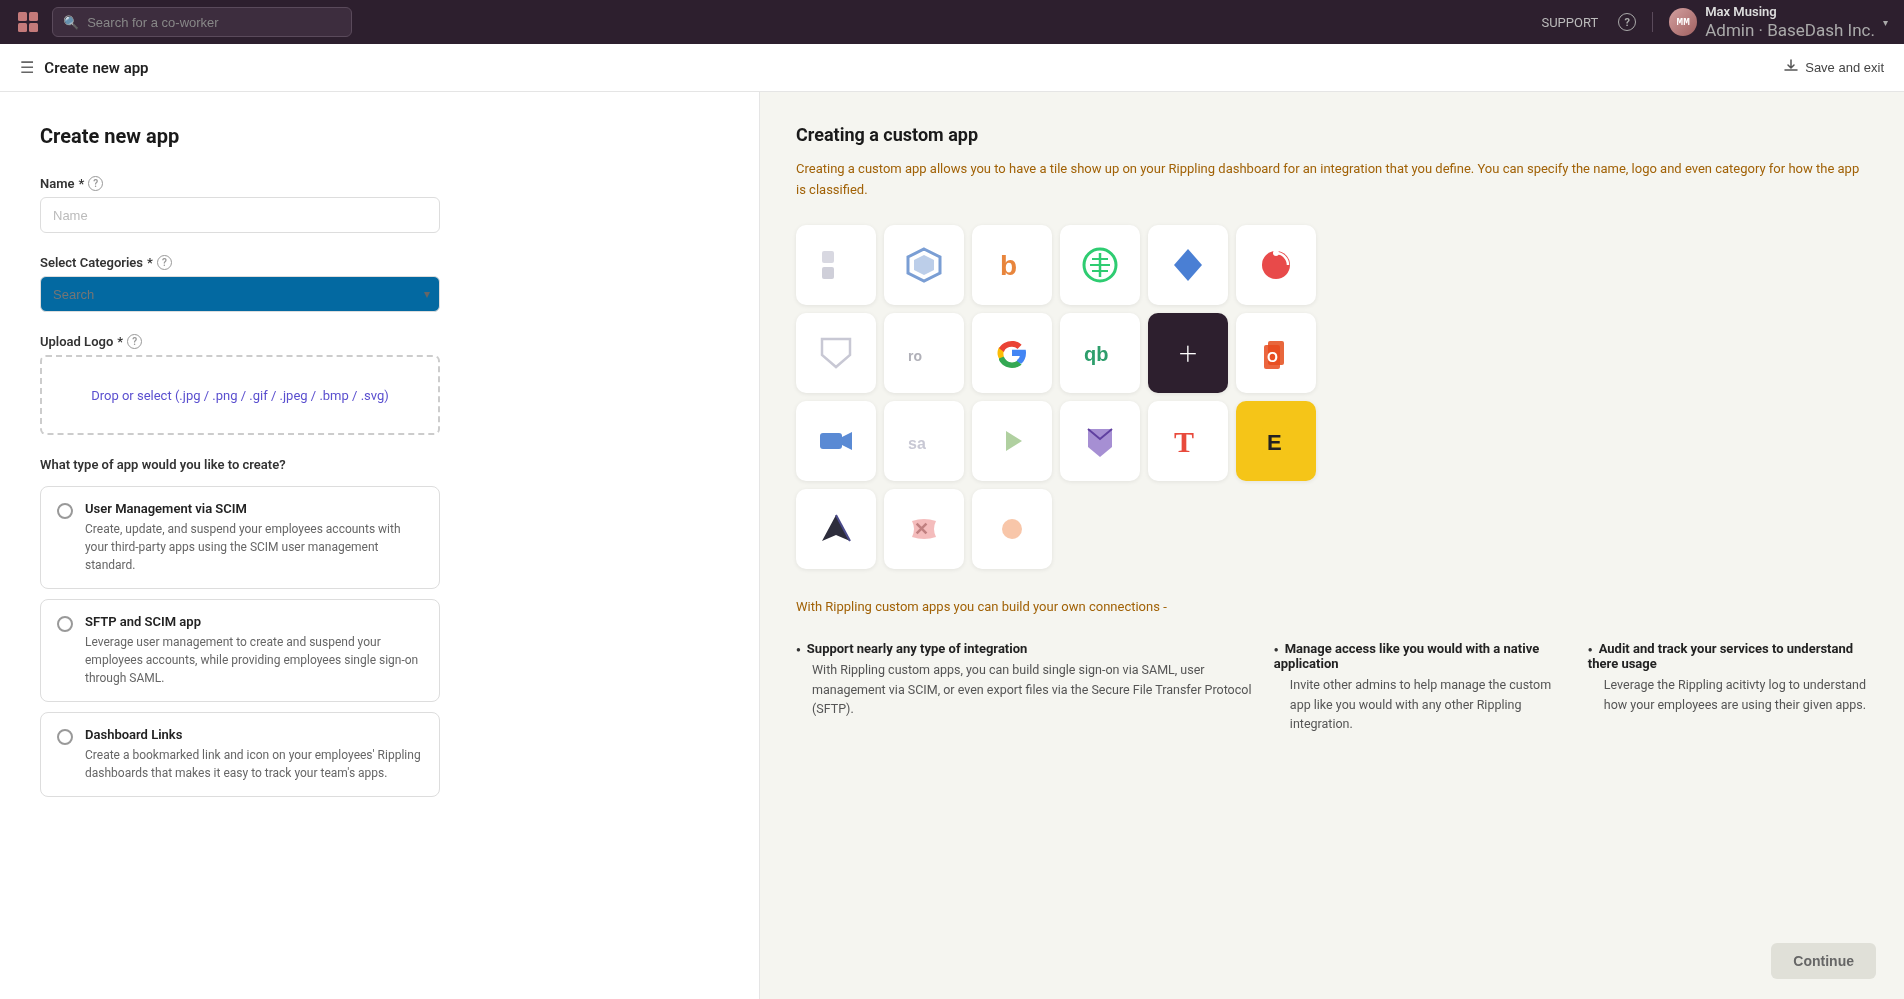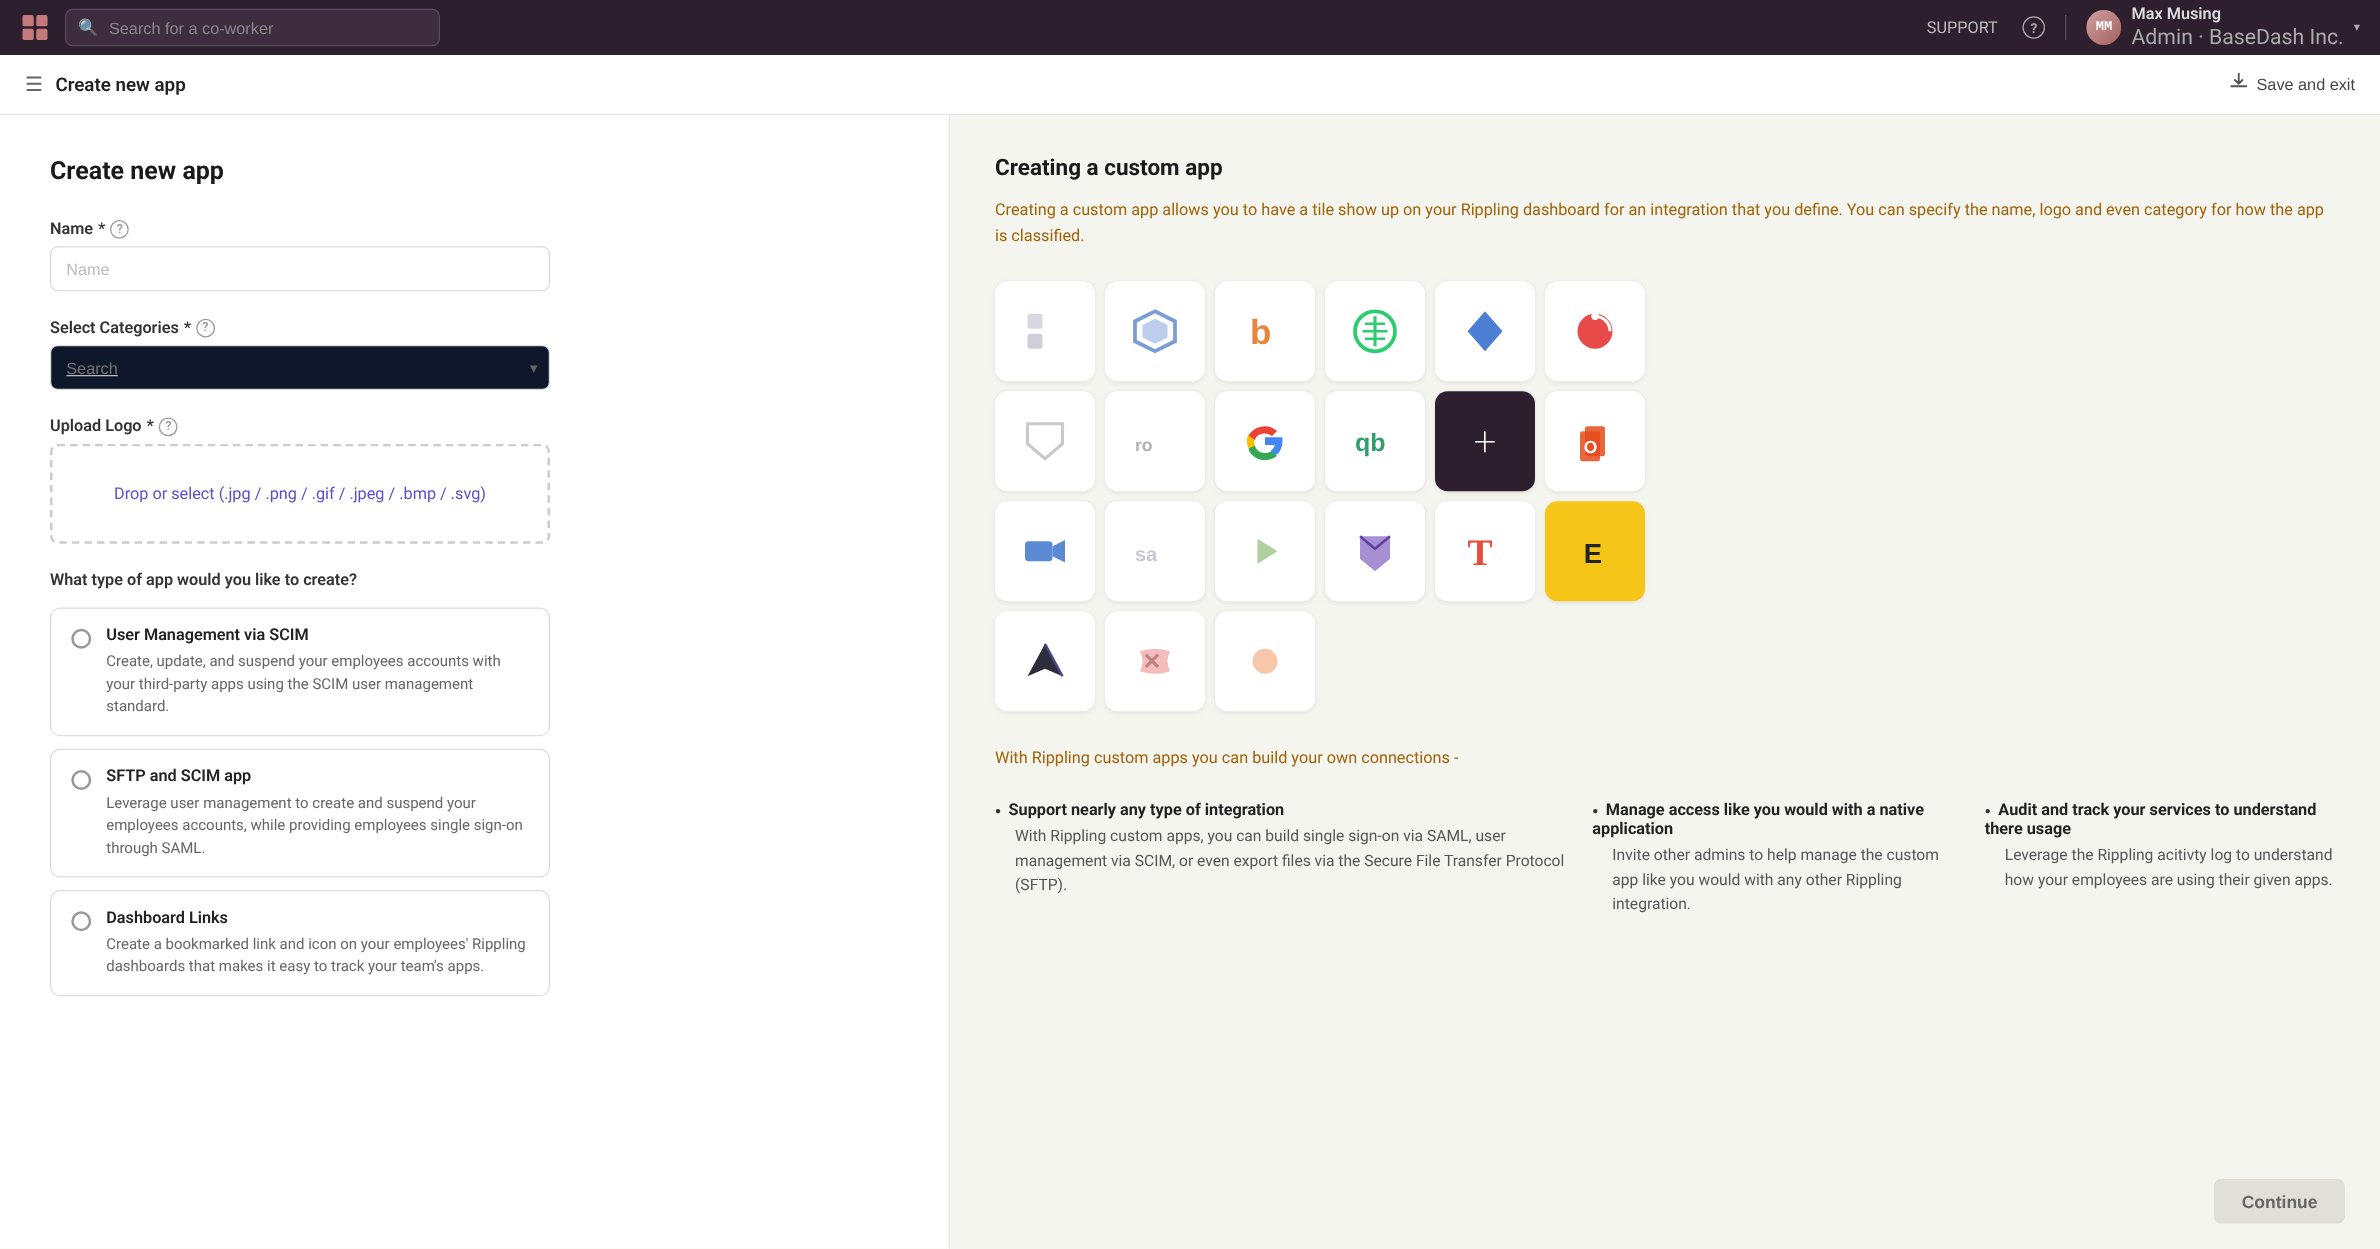--- a/index.html
+++ b/index.html
@@ -157,24 +157,23 @@
     }
     .select-input {
       width: 100%;
       height: 36px;
       border: 1px solid #ddd;
       border-radius: 6px;
       padding: 0 32px 0 12px;
       font-size: 13px;
       outline: none;
       color: #bbb;
-      background: #0f172a;
+      background: #0369a1;
       appearance: none;
       cursor: pointer;
-      text-decoration: underline;
     }
     .select-chevron {
       position: absolute;
       right: 10px;
       top: 50%;
       transform: translateY(-50%);
       color: #666;
       font-size: 12px;
       pointer-events: none;
     }

